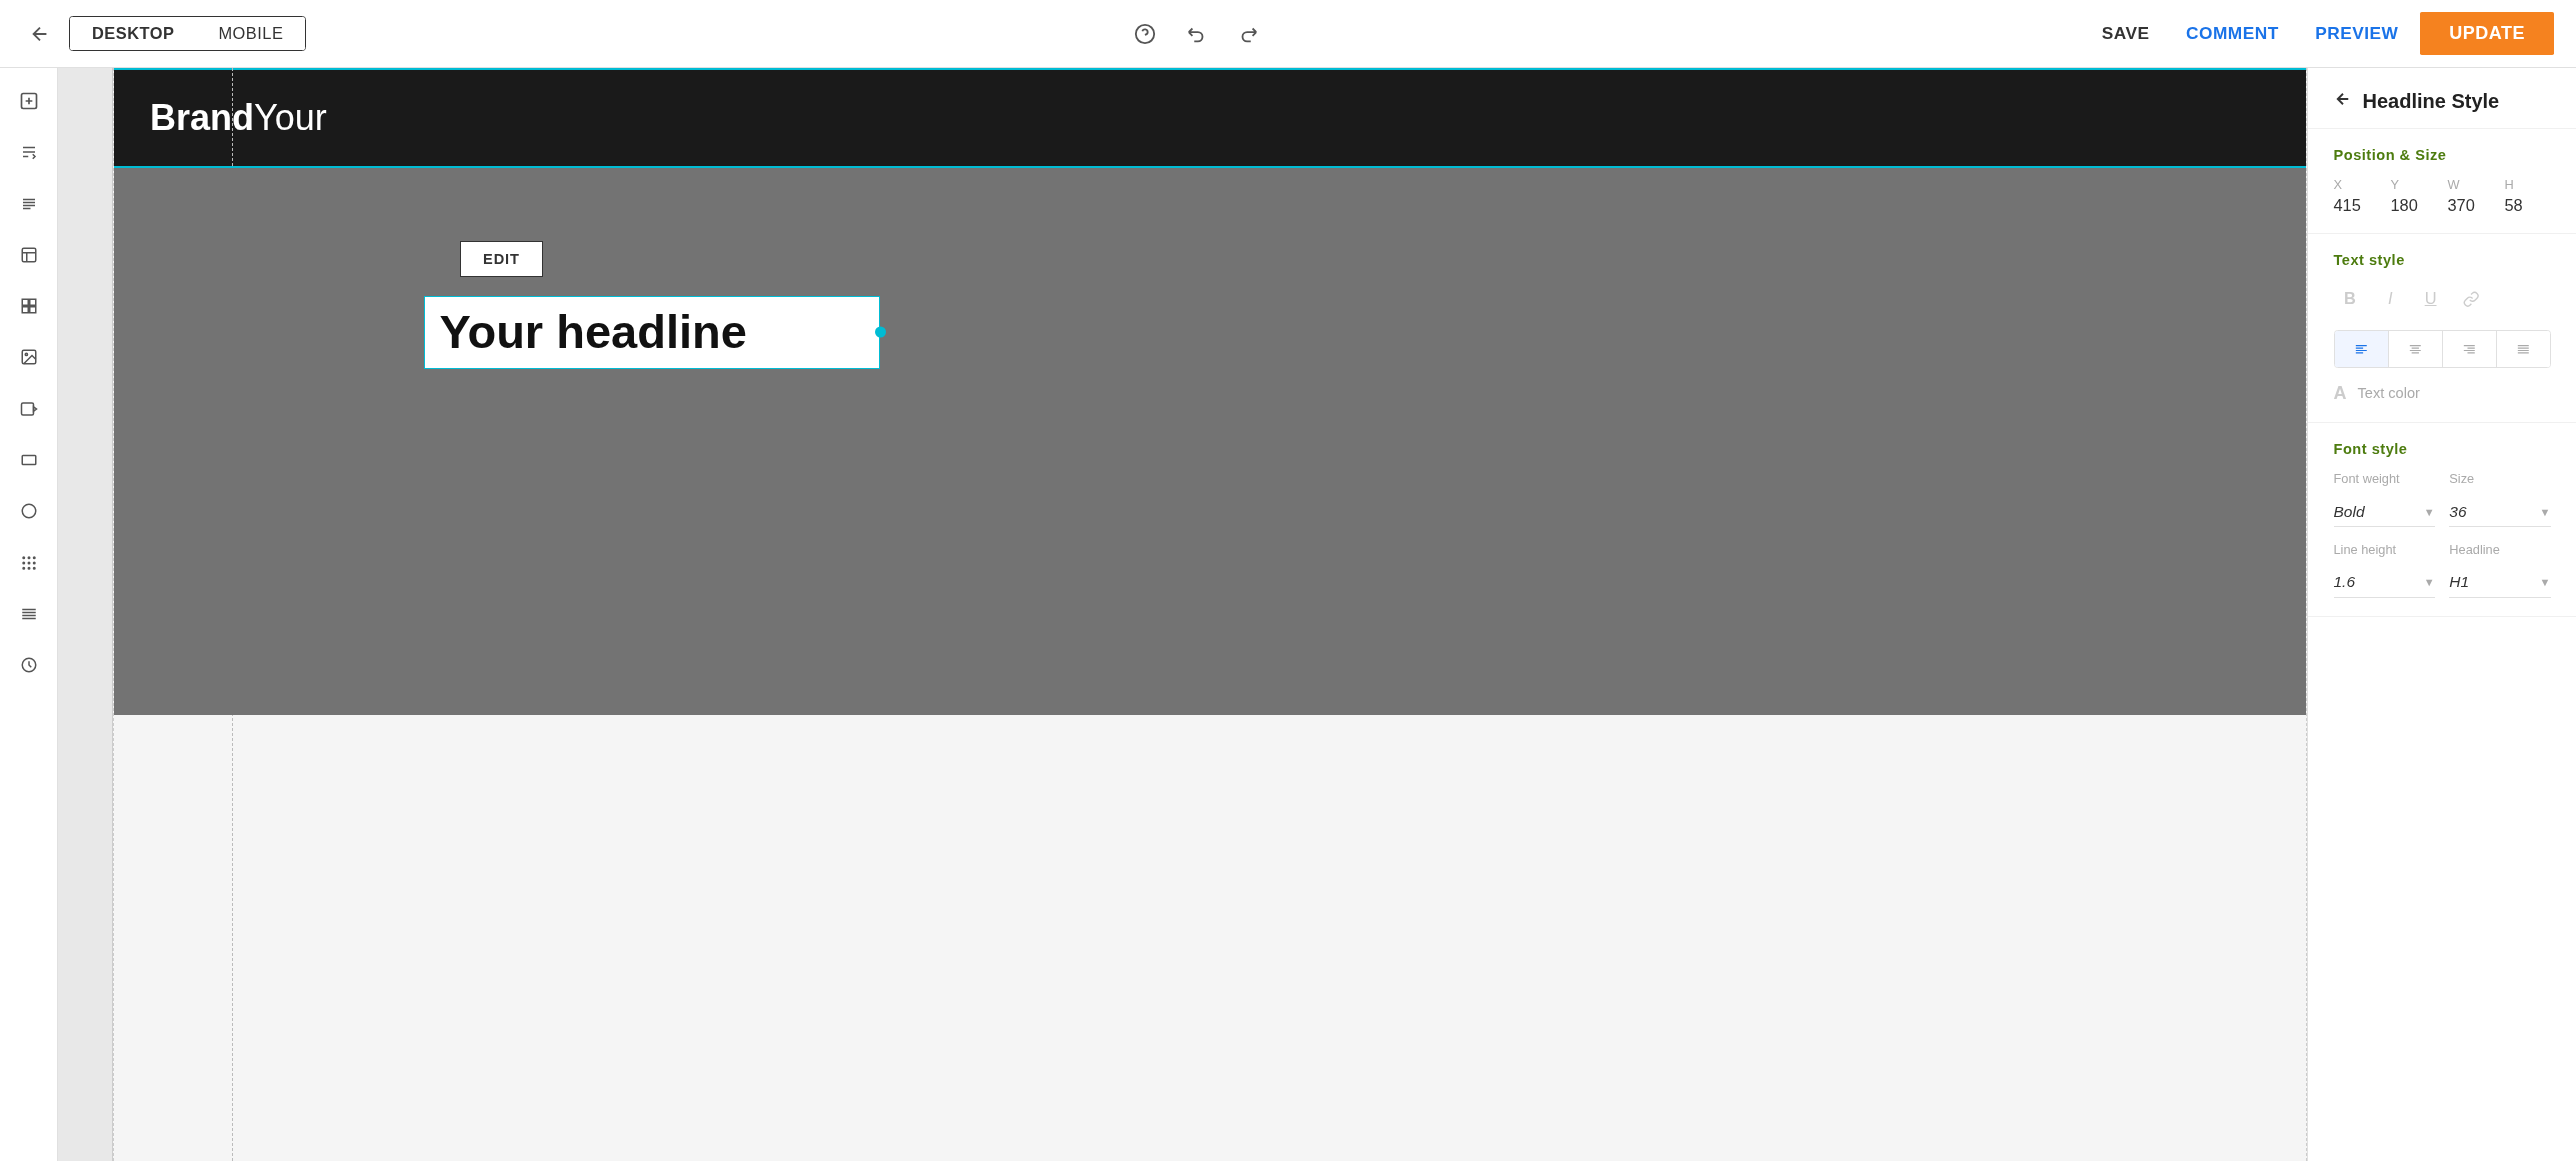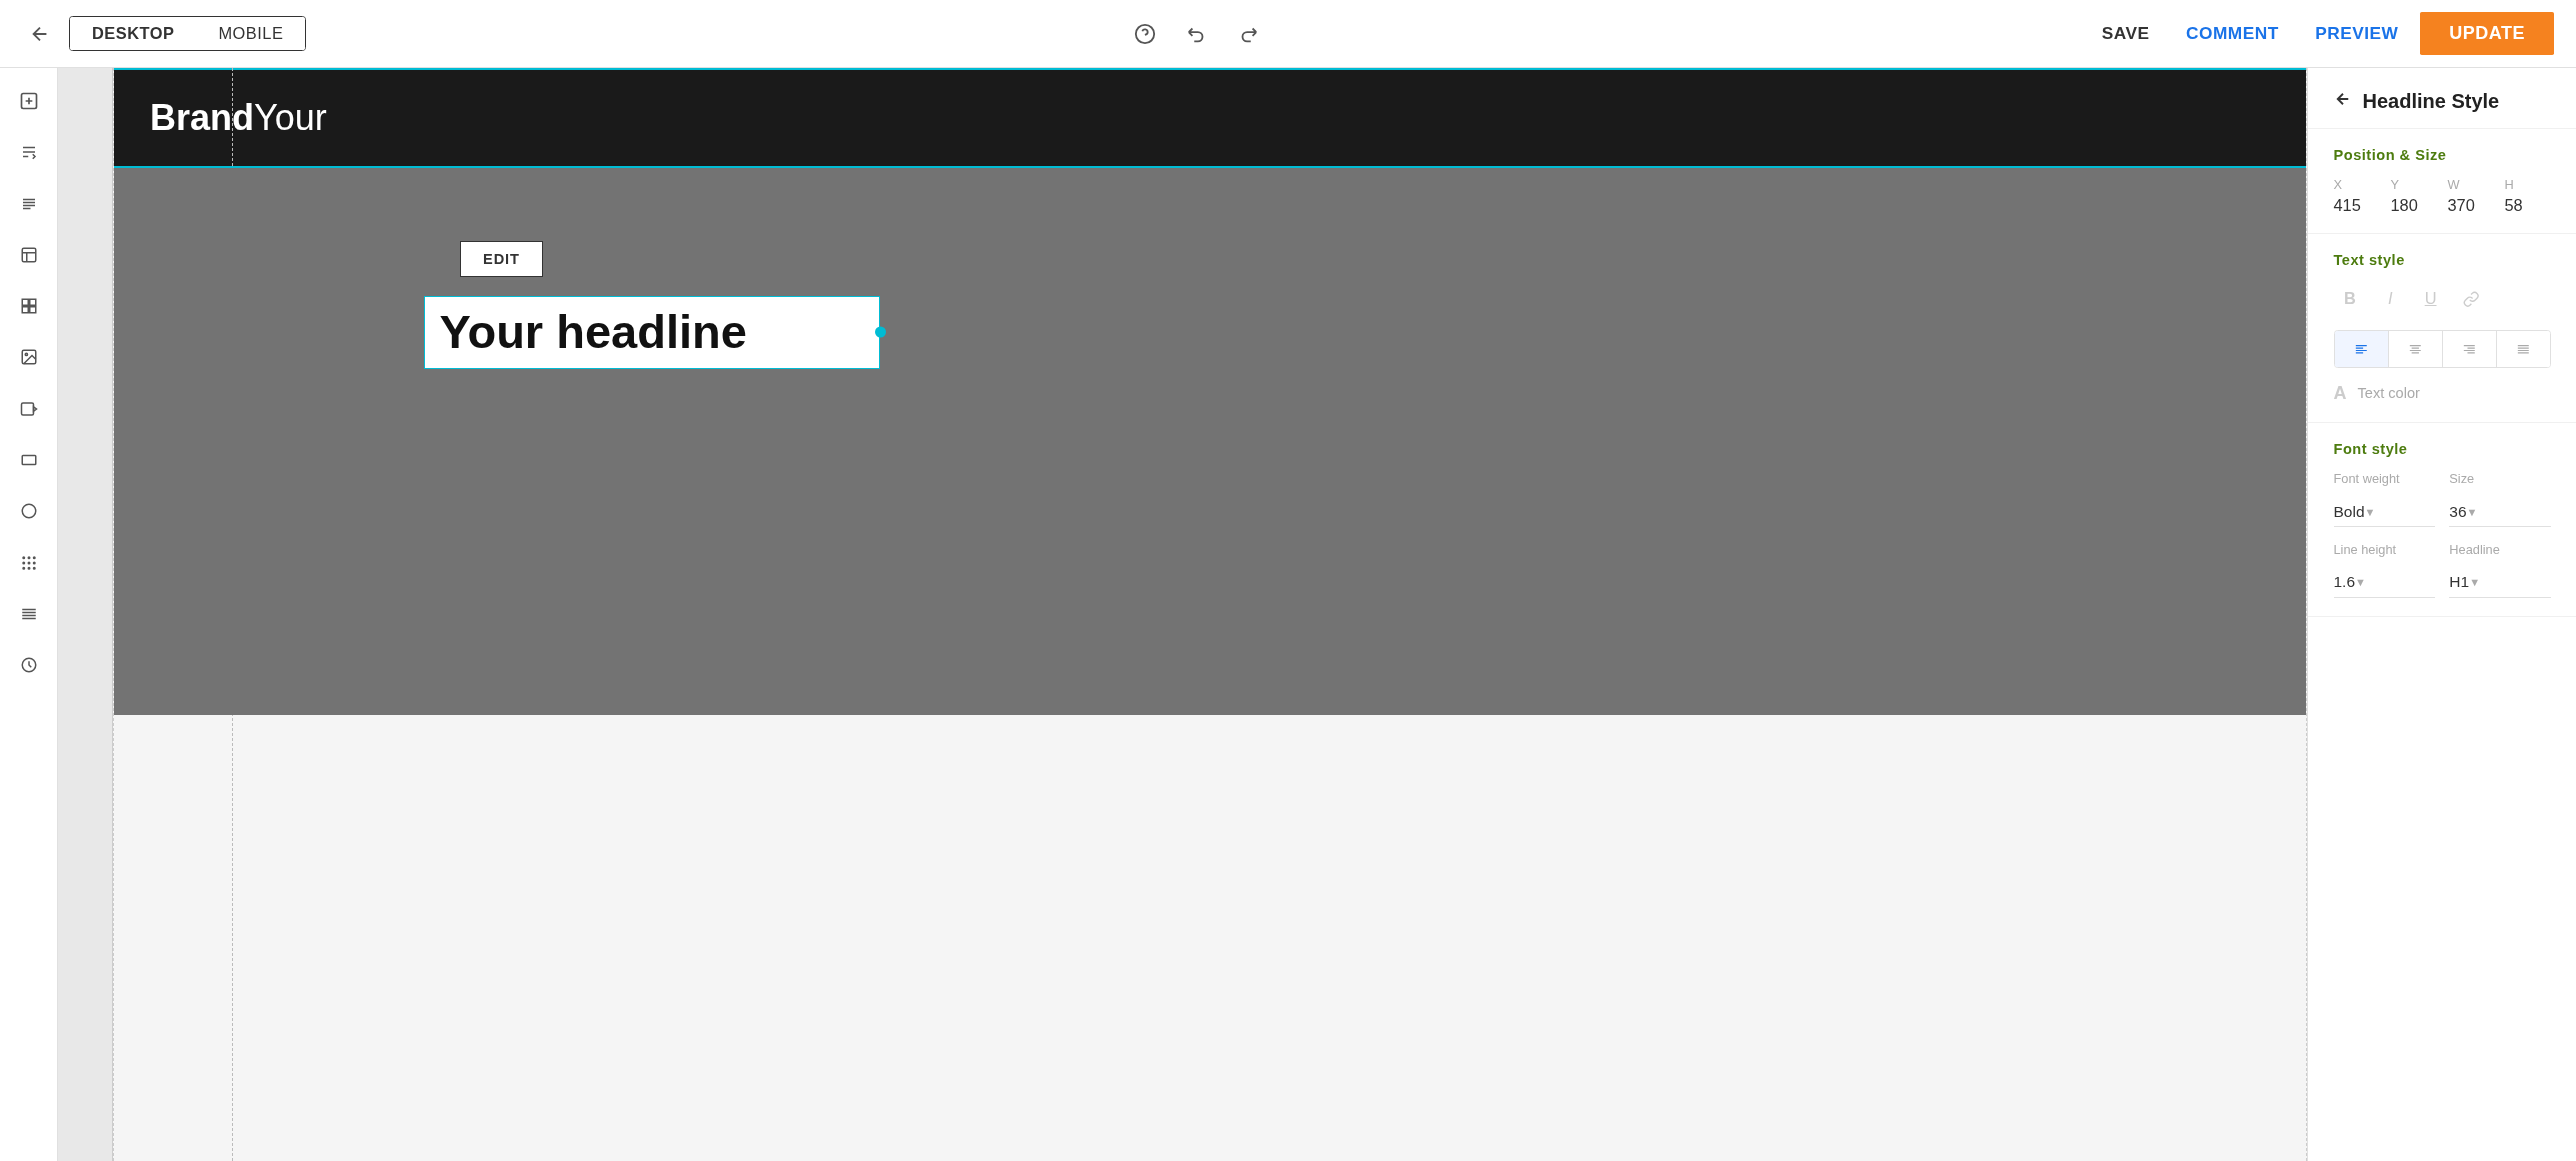--- a/index.html
+++ b/index.html
@@ -310,24 +310,26 @@
       display: grid;
       grid-template-columns: 1fr 1fr;
       gap: 14.6px;
       margin-bottom: 14.6px;
     }
     .font-field { display: flex; flex-direction: column; gap: 11px; }
     .font-field-label { font-size: 12.8px; color: #aaa; }
     .font-select {
       display: flex;
       align-items: center;
+      justify-content: space-between;
       border: none;
       border-bottom: 0.9px solid #e0e0e0;
       padding: 5.5px 0;
       cursor: pointer;
+      font-style: italic;
     }
     .font-select-value { font-size: 15.5px; color: #333; }
     .font-select-arrow { font-size: 11px; color: #aaa; }
 
     .line-height-grid {
       display: grid;
       grid-template-columns: 1fr 1fr;
       gap: 14.6px;
     }
 

